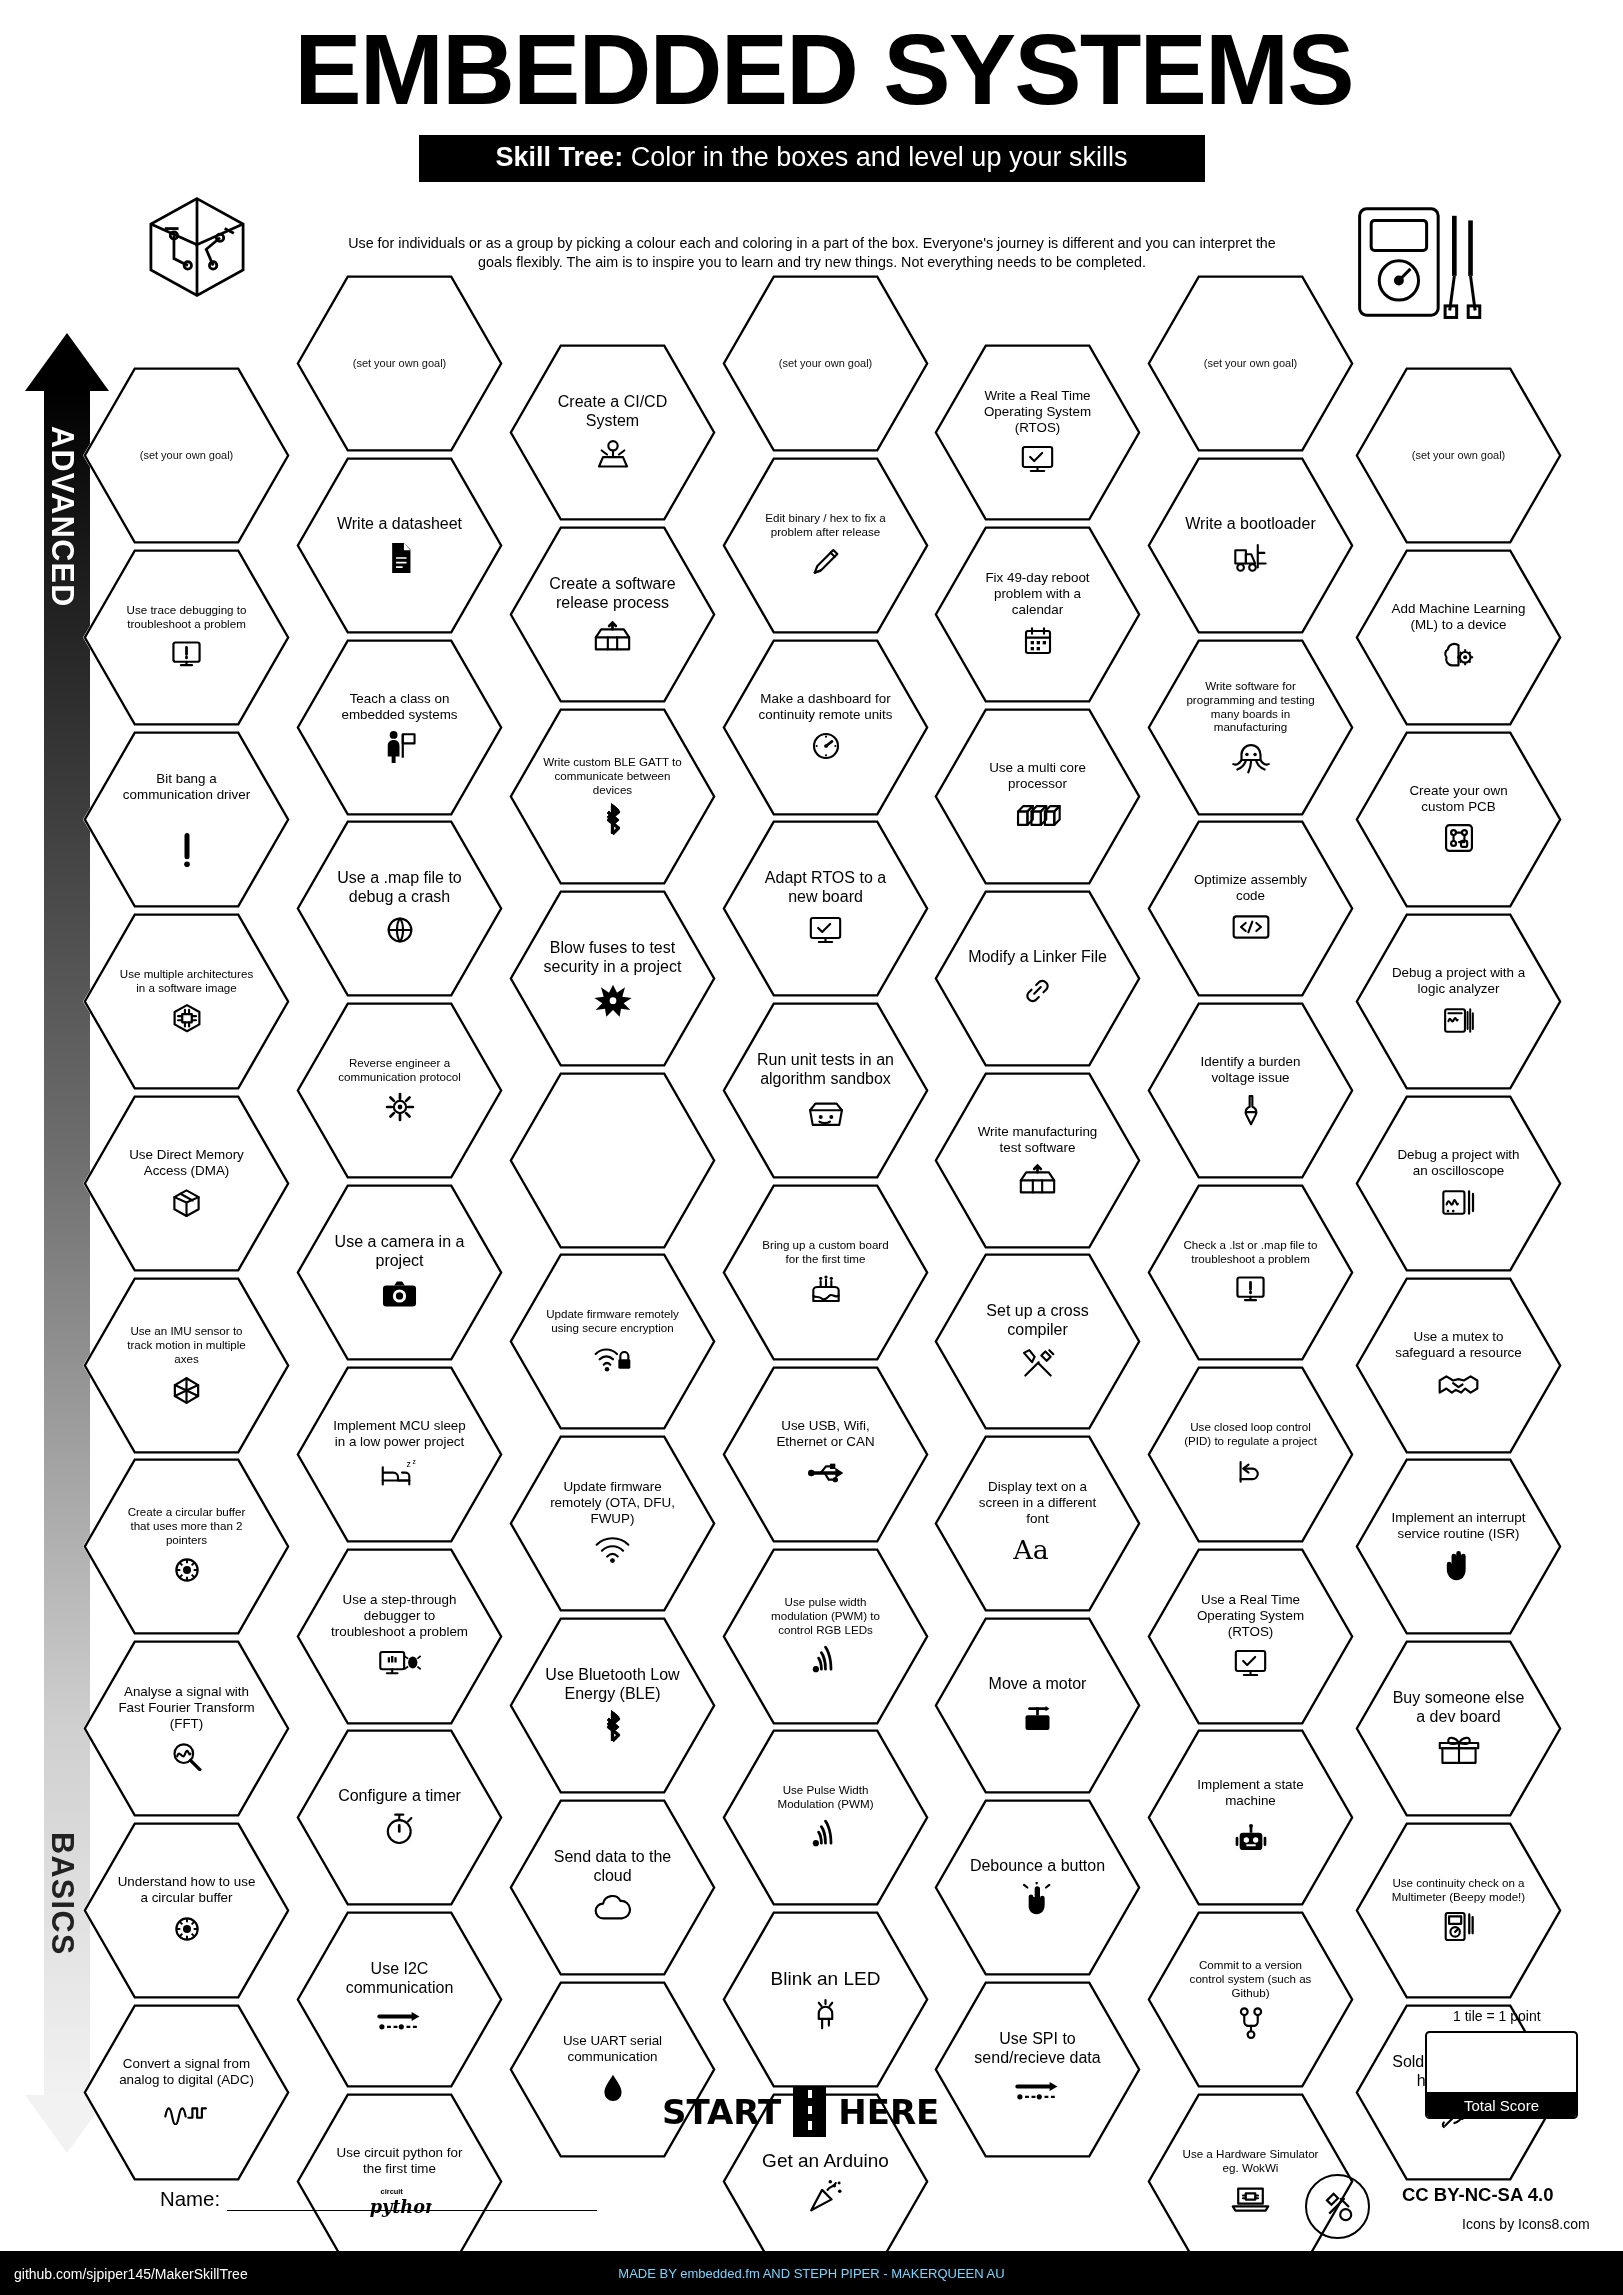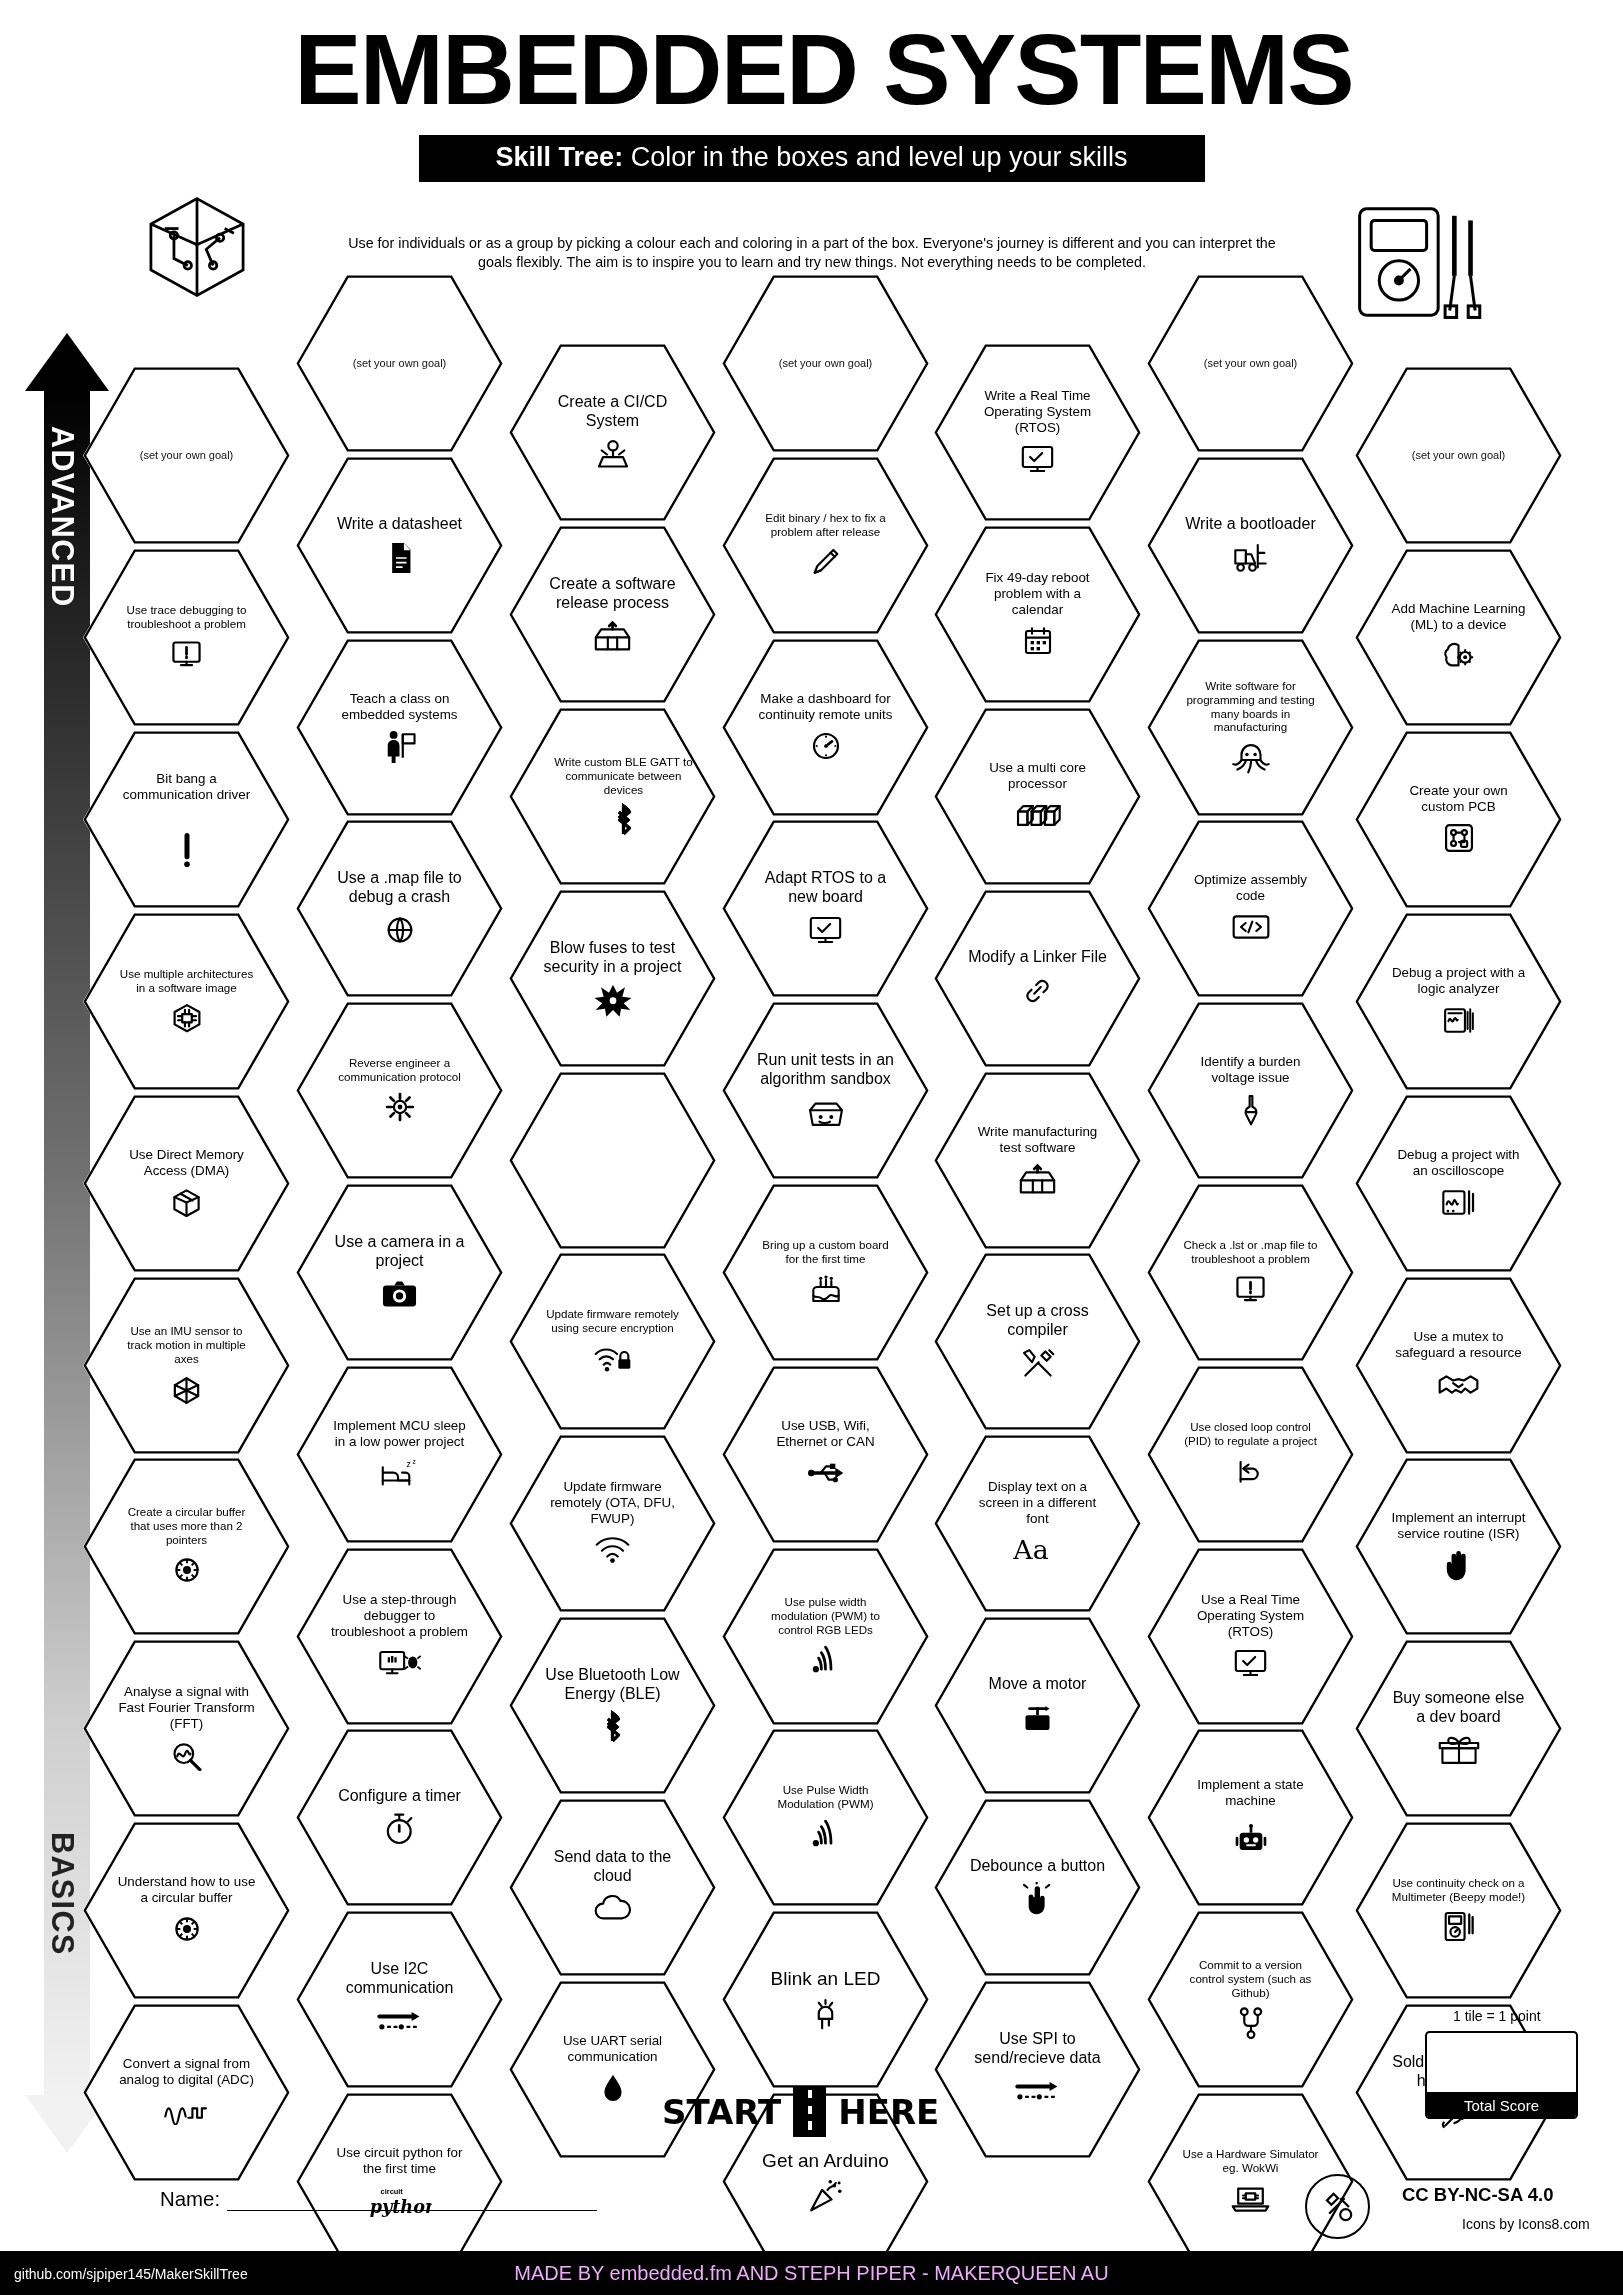--- a/index.html
+++ b/index.html
@@ -208,23 +208,23 @@
     width: 65px; height: 65px;
     border: 2.3px solid #000; border-radius: 50%;
     display:flex; align-items:center; justify-content:center;
   }
 
   
   #footer {
     position: absolute;
     left: 0; bottom: 0;
     width: 1623px; height: 44px;
-    background: #000; color: #f0abfc;
+    background: #000; color: #7dd3fc;
     display: flex; align-items: center; justify-content: center;
-    font-size: 20px;
+    font-size: 13px;
   }
   #footer-left {
     position: absolute; left: 14px; bottom: 13px;
     color: #fff; font-size: 14px;
   }
 </style>
 </head>
 <body>
 
 <div id="title">EMBEDDED SYSTEMS</div>
@@ -619,21 +619,21 @@
           <path d="M22 26v18M36 26v18" fill="none" stroke="#000" stroke-width="3.2" stroke-linecap="round" stroke-linejoin="round"></path>
           <path d="M29 4v10M24 9l5-5 5 5" stroke="#000" stroke-width="4" stroke-linecap="round" fill="none"></path>
         </svg>
       </div>
     </div>
     <div class="hexborder" style="left: 509px; top: 524px;">
       <svg viewBox="0 0 448 392" preserveAspectRatio="none">
         <polygon points="112,8 336,8 444,196 336,384 112,384 4,196" fill="none" stroke="#000" stroke-width="5"></polygon>
       </svg>
     </div>
-    <div class="hex" style="left: 520px; top: 706px;">
+    <div class="hex" style="left: 509px; top: 706px;">
       <div class="txt sm">Write custom BLE GATT to communicate between devices</div>
       <div class="ico">
         <svg width="25" height="36" viewBox="0 0 34 54">
           <path d="M10 15l14 12-7 6V6l7 6-14 12" fill="none" stroke="#000" stroke-width="4.5" stroke-linejoin="round"></path>
           <path d="M10 15l14 12-7 6V6l7 6-14 12" fill="none" stroke="#000" stroke-width="4.5"></path>
           <path d="M17 6v42M17 6l9 9-16 13M17 48l9-9-16-13" fill="none" stroke="#000" stroke-width="5" stroke-linejoin="round"></path>
         </svg>
       </div>
     </div>
     <div class="hexborder" style="left: 509px; top: 706px;">

